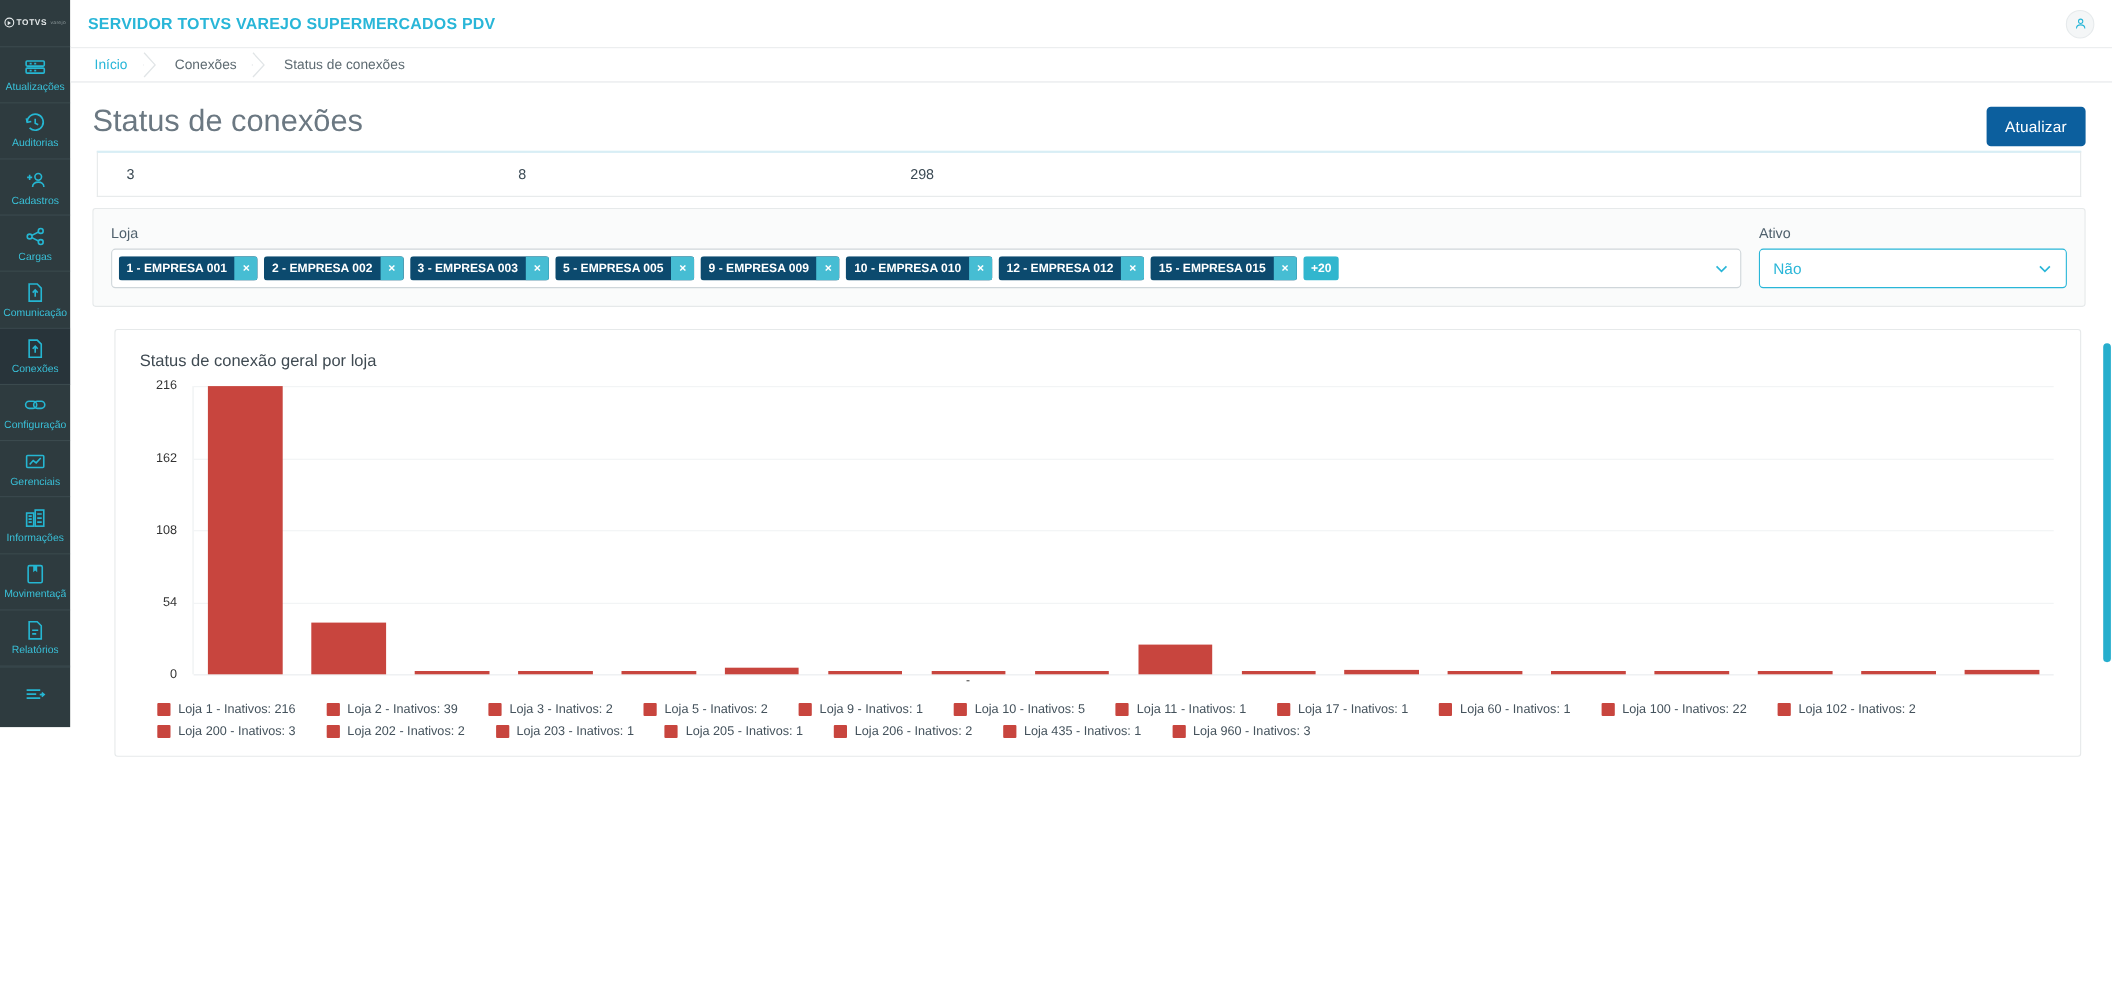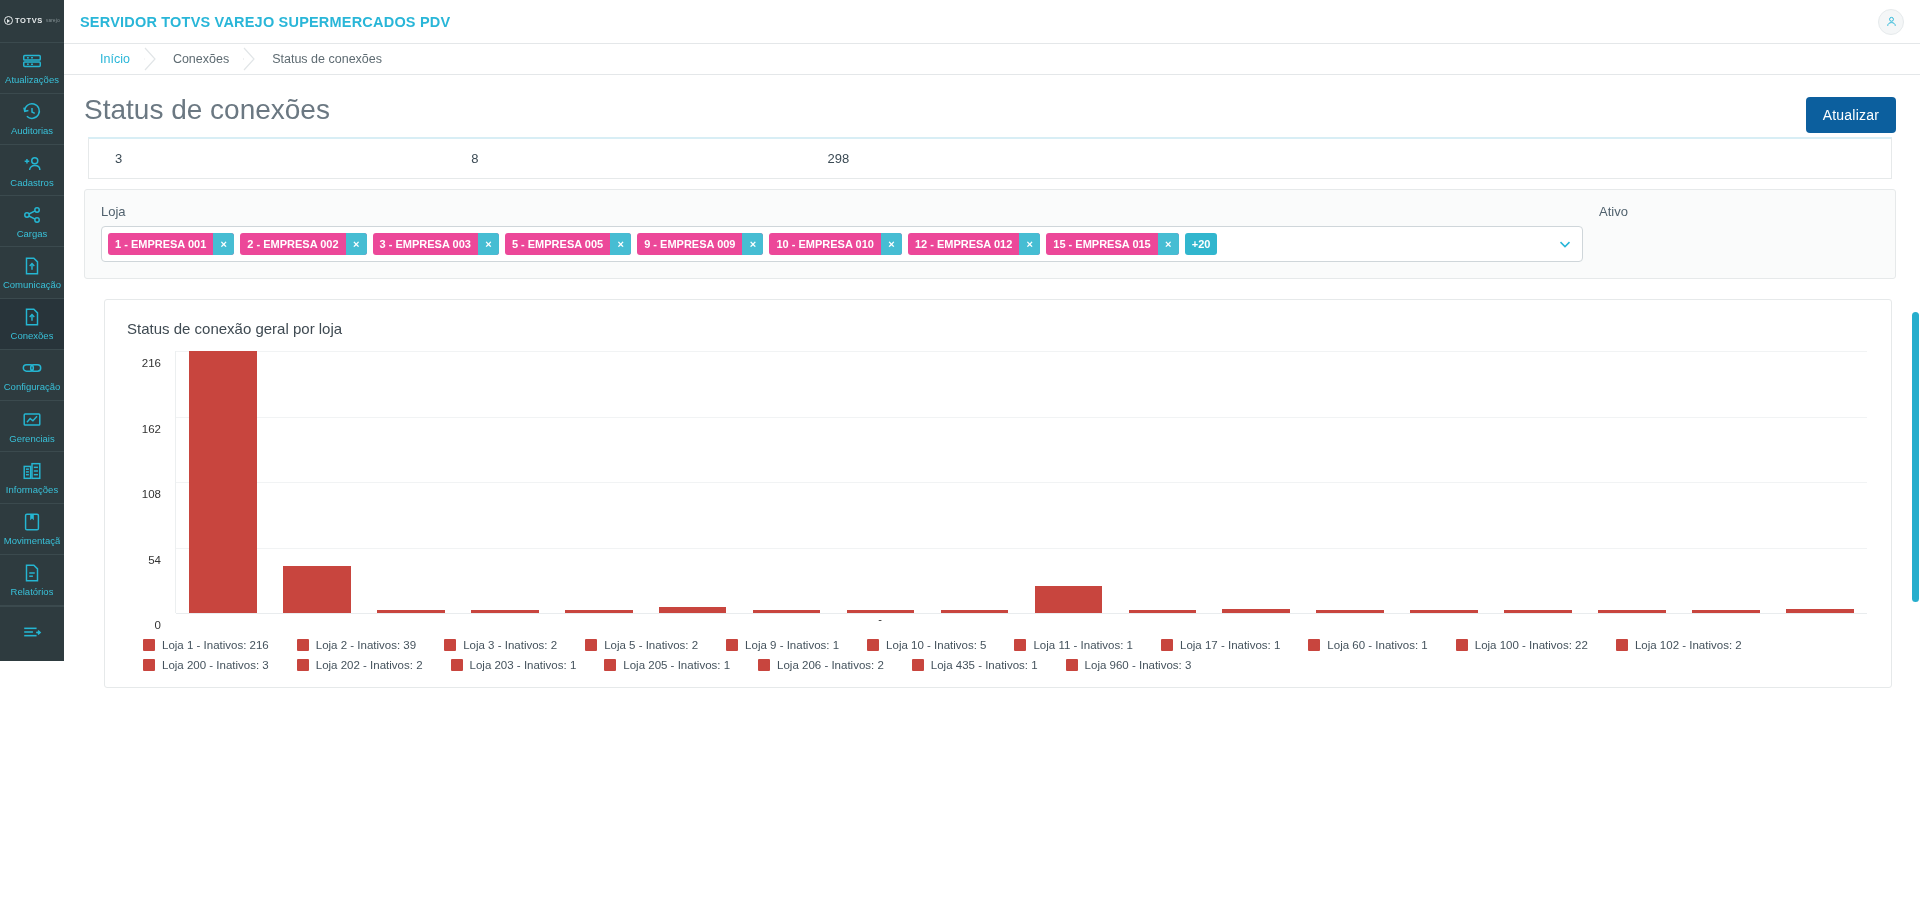--- a/index.html
+++ b/index.html
@@ -81,21 +81,21 @@
     background: #f4f6f7; border: 1px solid #e6eaec;
     display: flex; align-items: center; justify-content: center;
     font-size: 11px; color: #29b6d8; cursor: pointer;
   }
 
   
   .crumbs {
     height: 31px; min-height: 31px;
     border-bottom: 1px solid #e4e7e9;
     display: flex; align-items: stretch; background: #fff;
-    padding-left: 20px;
+    padding-left: 6px;
   }
   .crumb {
     display: flex; align-items: center;
     padding: 0 14px 0 16px;
     font-size: 12.5px; color: #5e6b72;
     position: relative; cursor: pointer; white-space: nowrap;
   }
   .crumb.first { color: #29b6d8; }
   .crumb:not(:last-child)::after {
     content: ""; position: absolute; right: -1px; top: 50%;
@@ -159,21 +159,21 @@
     font-size: 13px; color: #50616d; margin-bottom: 7px; display: block;
   }
   .multiselect {
     background: #fff; border: 1px solid #cfd6da; border-radius: 4px;
     height: 36px; display: flex; align-items: center;
     padding: 0 8px 0 6px; overflow: hidden; cursor: pointer;
   }
   .chips { display: flex; align-items: center; gap: 6px; flex: 1 1 auto; overflow: hidden; }
   .chip {
     display: inline-flex; align-items: stretch; height: 22px;
-    background: #ec4899; color: #fff; border-radius: 3px;
+    background: #0c4a6e; color: #fff; border-radius: 3px;
     font-size: 11px; font-weight: bold; white-space: nowrap;
     overflow: hidden;
   }
   .chip .chip-lbl { display: flex; align-items: center; padding: 0 7px; }
   .chip .chip-x {
     display: flex; align-items: center; justify-content: center;
     width: 21px; background: #46bdd3; font-size: 11px; cursor: pointer;
   }
   .chip.more { background: #31b6ce; }
   .chip.more .chip-lbl { padding: 0 7px; }
@@ -190,21 +190,21 @@
 
   
   .chart-card {
     background: #fff; border: 1px solid #e6e9ea; border-radius: 3px;
     margin: 10px 4px 0 20px; padding: 14px 16px 10px 18px;
   }
   .chart-title { font-size: 15px; color: #3f4a52; margin: 6px 0 4px 4px; }
 
   .plot-wrap { position: relative; height: 262px; margin-top: 14px; }
   .y-axis {
-    position: absolute; left: 0; top: 12px; width: 44px; height: 100%;
+    position: absolute; left: 0; top: 0; width: 44px; height: 100%;
   }
   .y-tick {
     position: absolute; right: 6px; transform: translateY(-50%);
     font-size: 11.5px; color: #333; white-space: nowrap;
   }
   .plot {
     position: absolute; left: 52px; right: 8px; top: 0; bottom: 0;
     border-left: 1px solid #eceff0;
   }
   .gridline {
@@ -501,20 +501,28 @@
               <span class="caret">
                 <svg width="18" height="18" viewBox="0 0 24 24" fill="none" stroke="#29b6d8" stroke-width="2">
                   <polyline points="6,9.5 12,15.5 18,9.5"></polyline>
                 </svg>
               </span>
             </div>
           </div>
 
           <div class="field-ativo">
             <label class="field-label">Ativo</label>
+            <div class="select-ativo">
+              <span class="val">Não</span>
+              <span class="caret">
+                <svg width="18" height="18" viewBox="0 0 24 24" fill="none" stroke="#29b6d8" stroke-width="2">
+                  <polyline points="6,9.5 12,15.5 18,9.5"></polyline>
+                </svg>
+              </span>
+            </div>
           </div>
 
         </div>
       </div>
 
       <div class="chart-card">
         <div class="chart-title">Status de conexão geral por loja</div>
 
         <div class="plot-wrap">
           <div class="y-axis">

